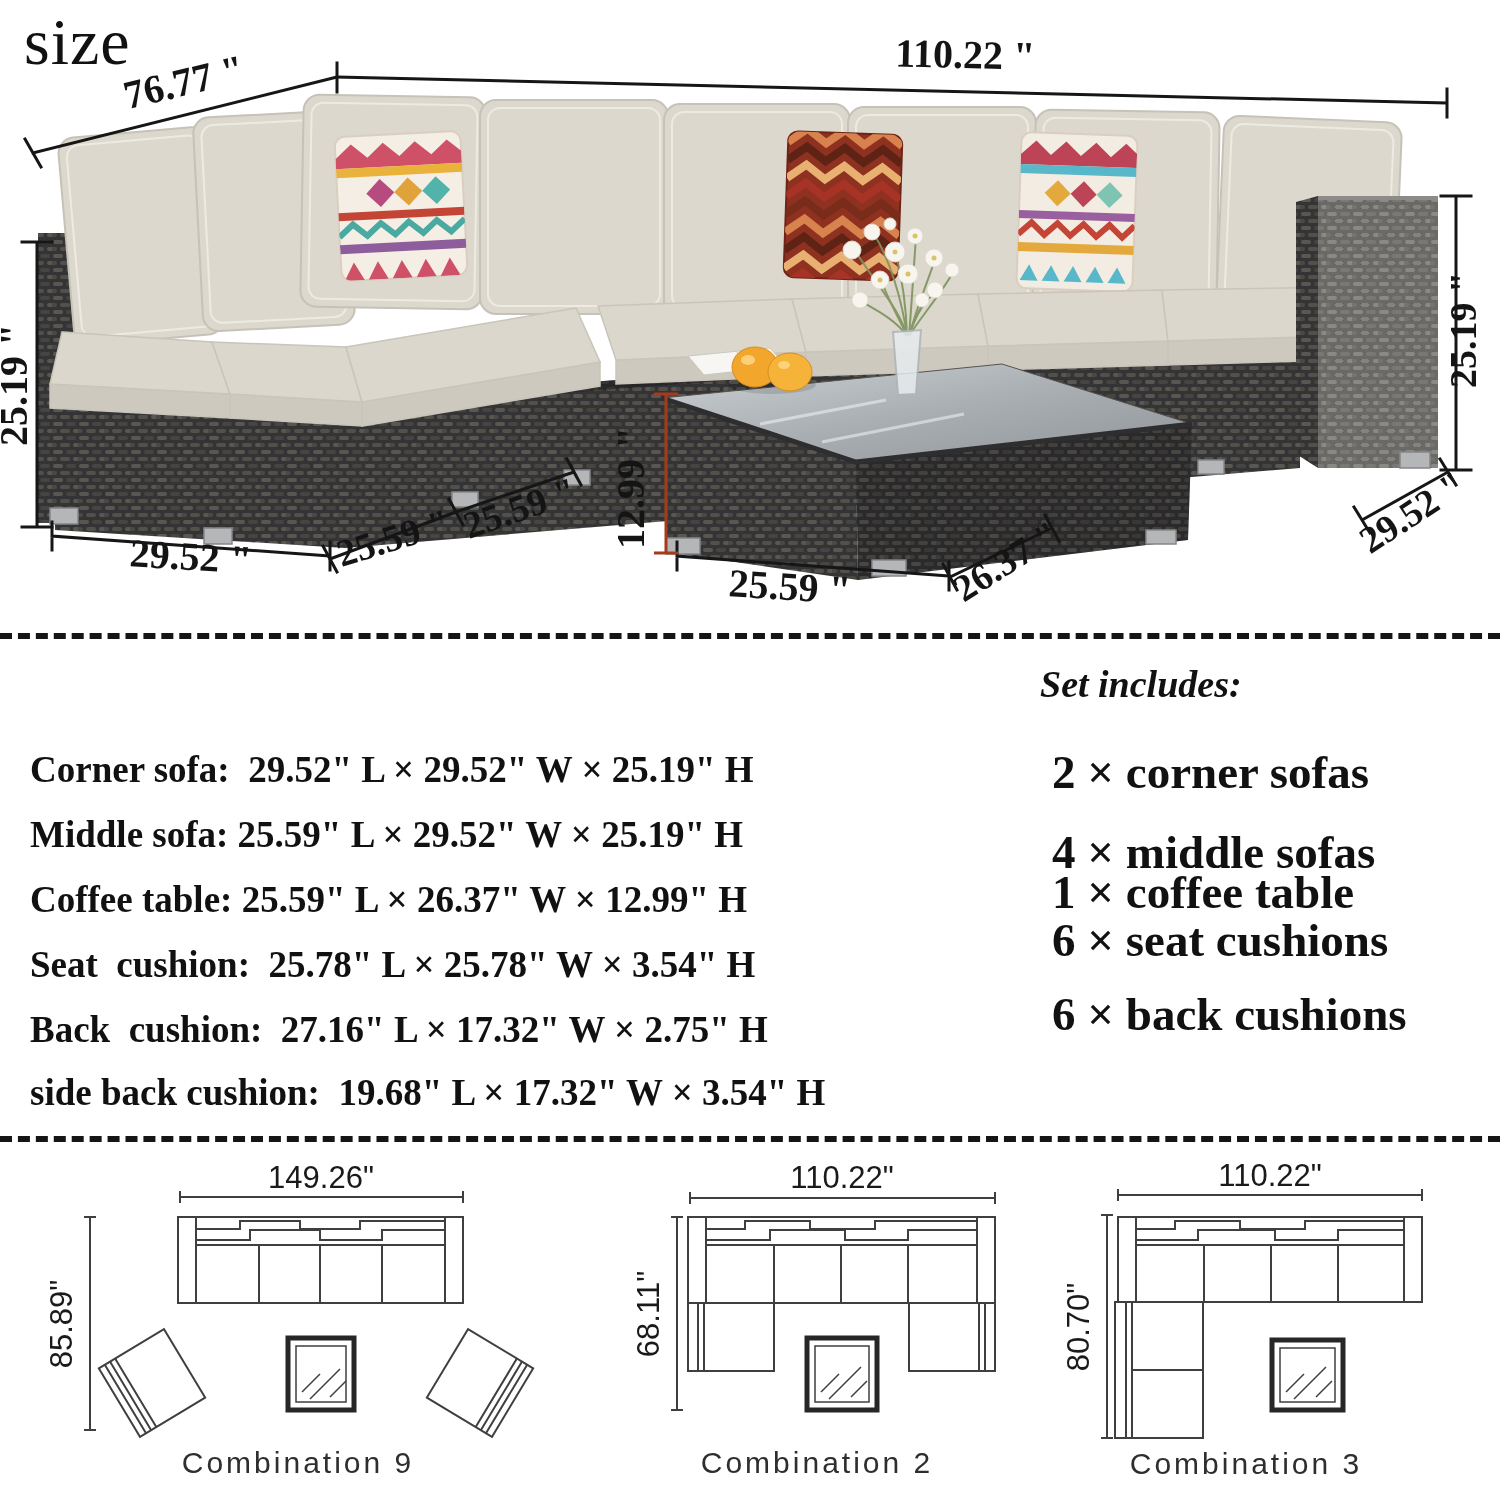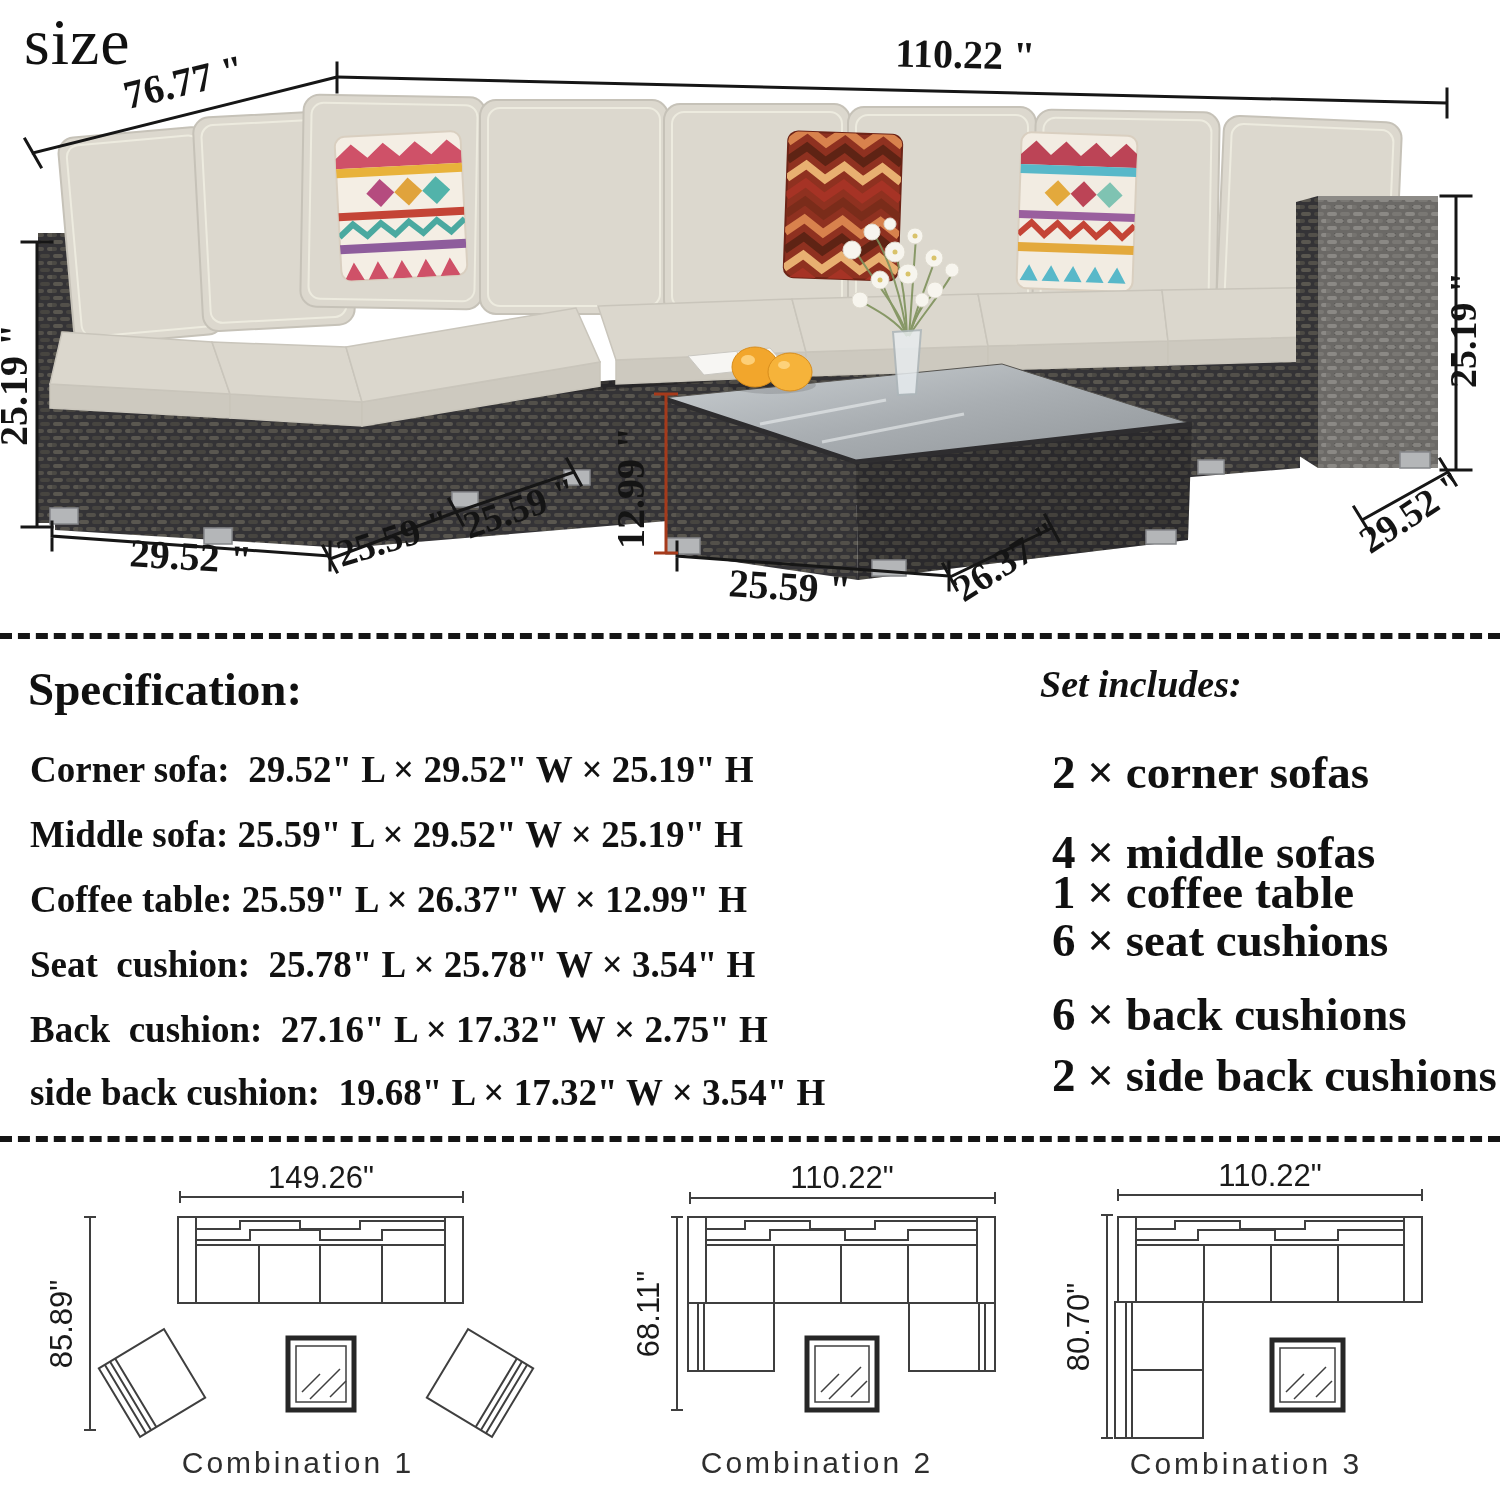--- a/index.html
+++ b/index.html
@@ -256,35 +256,33 @@
     <text class="dimtxt" font-size="40" text-anchor="middle" transform="translate(789,600) rotate(3.5)">25.59 "</text>
     <text class="dimtxt" font-size="38" text-anchor="middle" transform="translate(1013,572) rotate(-32)">26.37 "</text>
     <text class="dimtxt" font-size="38" text-anchor="middle" transform="translate(1419,523) rotate(-33)">29.52 "</text>
     <text class="dimtxt" font-size="38" text-anchor="middle" transform="translate(1476,330) rotate(-90)">25.19 "</text>
   </svg>
 
   <div class="title">size</div>
 
   <div class="divider" style="top:633px"></div>
 
-  <div class="spec-heading">Specification:</div>
   <div class="spec-row" style="top:748px">Corner sofa:  29.52" L × 29.52" W × 25.19" H</div>
   <div class="spec-row" style="top:813px">Middle sofa: 25.59" L × 29.52" W × 25.19" H</div>
   <div class="spec-row" style="top:878px">Coffee table: 25.59" L × 26.37" W × 12.99" H</div>
   <div class="spec-row" style="top:943px">Seat  cushion:  25.78" L × 25.78" W × 3.54" H</div>
   <div class="spec-row" style="top:1008px">Back  cushion:  27.16" L × 17.32" W × 2.75" H</div>
   <div class="spec-row" style="top:1071px">side back cushion:  19.68" L × 17.32" W × 3.54" H</div>
 
   <div class="set-heading">Set includes:</div>
   <div class="set-item" style="top:745px">2 × corner sofas</div>
   <div class="set-item" style="top:825px">4 × middle sofas</div>
   <div class="set-item" style="top:865px">1 × coffee table</div>
   <div class="set-item" style="top:913px">6 × seat cushions</div>
   <div class="set-item" style="top:987px">6 × back cushions</div>
-  <div class="set-item" style="top:1048px">2 × side back cushions</div>
 
   <div class="divider" style="top:1136px"></div>
 
   <svg style="top:1150px" width="1500" height="350" viewBox="0 1150 1500 350">
     <g stroke="#3f3f3f" stroke-width="2" fill="none">
 
       <g>
         <path d="M180,1191 V1203 M463,1191 V1203 M180,1197 H463"></path>
         <path d="M84,1217 H96 M84,1430 H96 M90,1217 V1430"></path>
         <rect x="178" y="1217" width="285" height="86"></rect>
@@ -339,17 +337,17 @@
     </g>
 
     <text class="diatxt" font-size="31" text-anchor="middle" x="321" y="1188">149.26"</text>
     <text class="diatxt" font-size="31" text-anchor="middle" transform="translate(72,1324) rotate(-90)">85.89"</text>
     <text class="diatxt" font-size="31" text-anchor="middle" x="842" y="1188">110.22"</text>
     <text class="diatxt" font-size="31" text-anchor="middle" transform="translate(659,1314) rotate(-90)">68.11"</text>
     <text class="diatxt" font-size="31" text-anchor="middle" x="1270" y="1186">110.22"</text>
     <text class="diatxt" font-size="31" text-anchor="middle" transform="translate(1089,1327) rotate(-90)">80.70"</text>
   </svg>
 
-  <div class="caption" style="left:298px;top:1446px">Combination 1</div>
+  <div class="caption" style="left:298px;top:1446px">Combination 9</div>
   <div class="caption" style="left:817px;top:1446px">Combination 2</div>
   <div class="caption" style="left:1246px;top:1447px">Combination 3</div>
 
 </div>
 
 </body></html>

